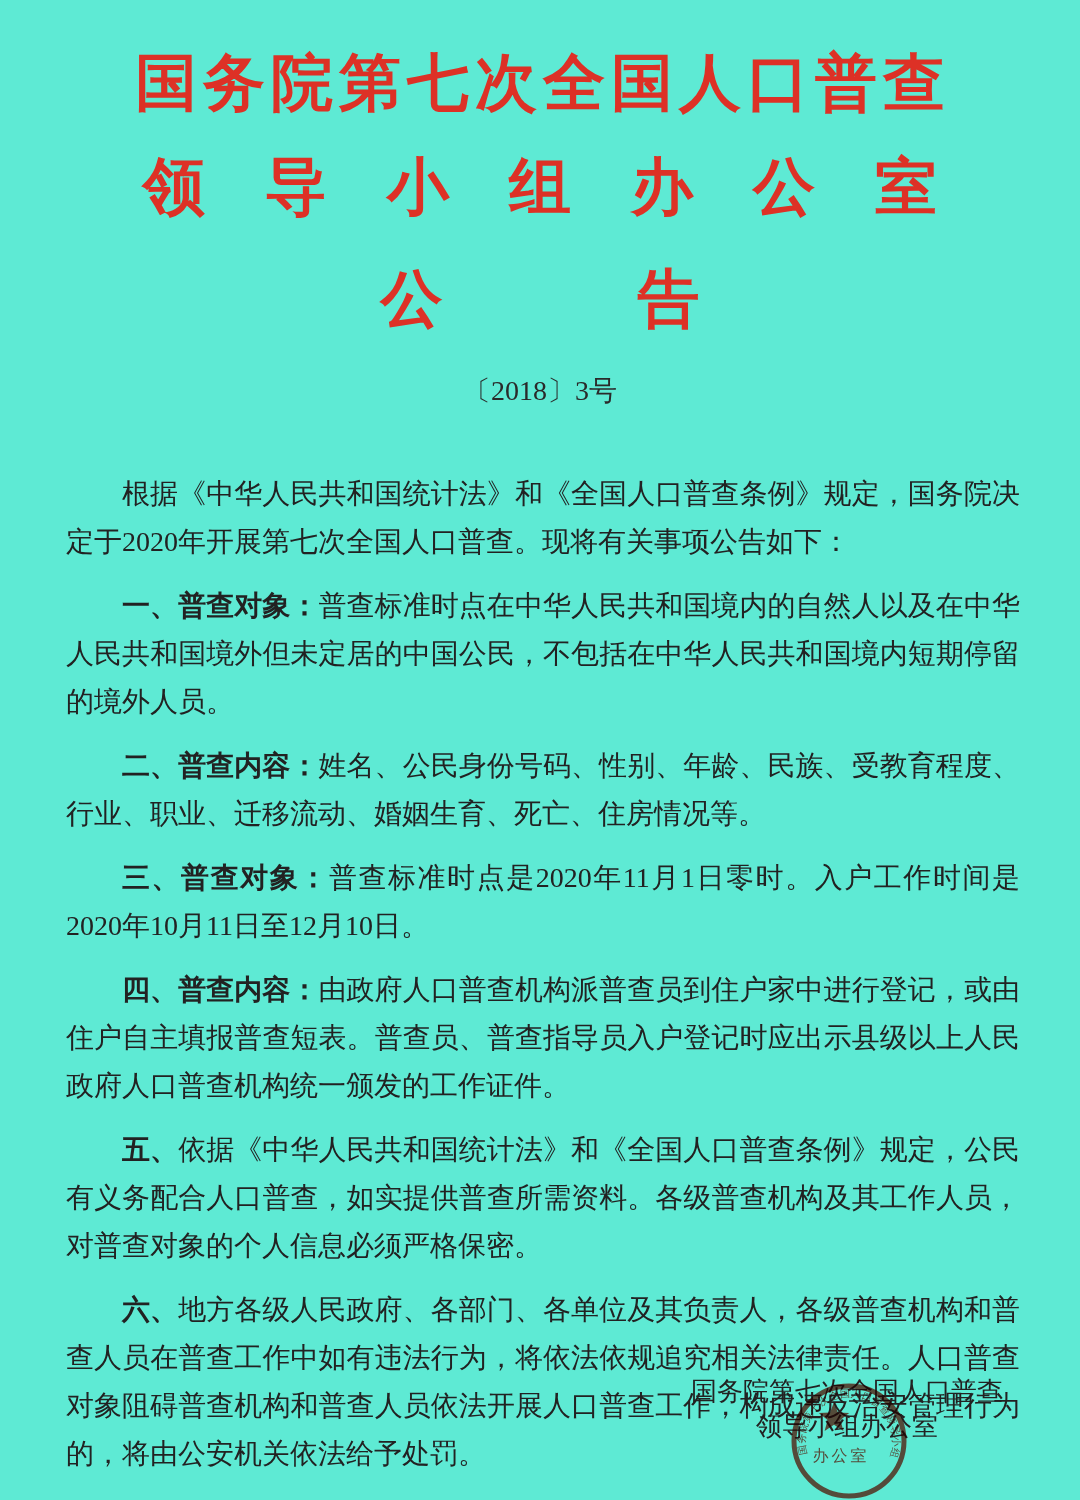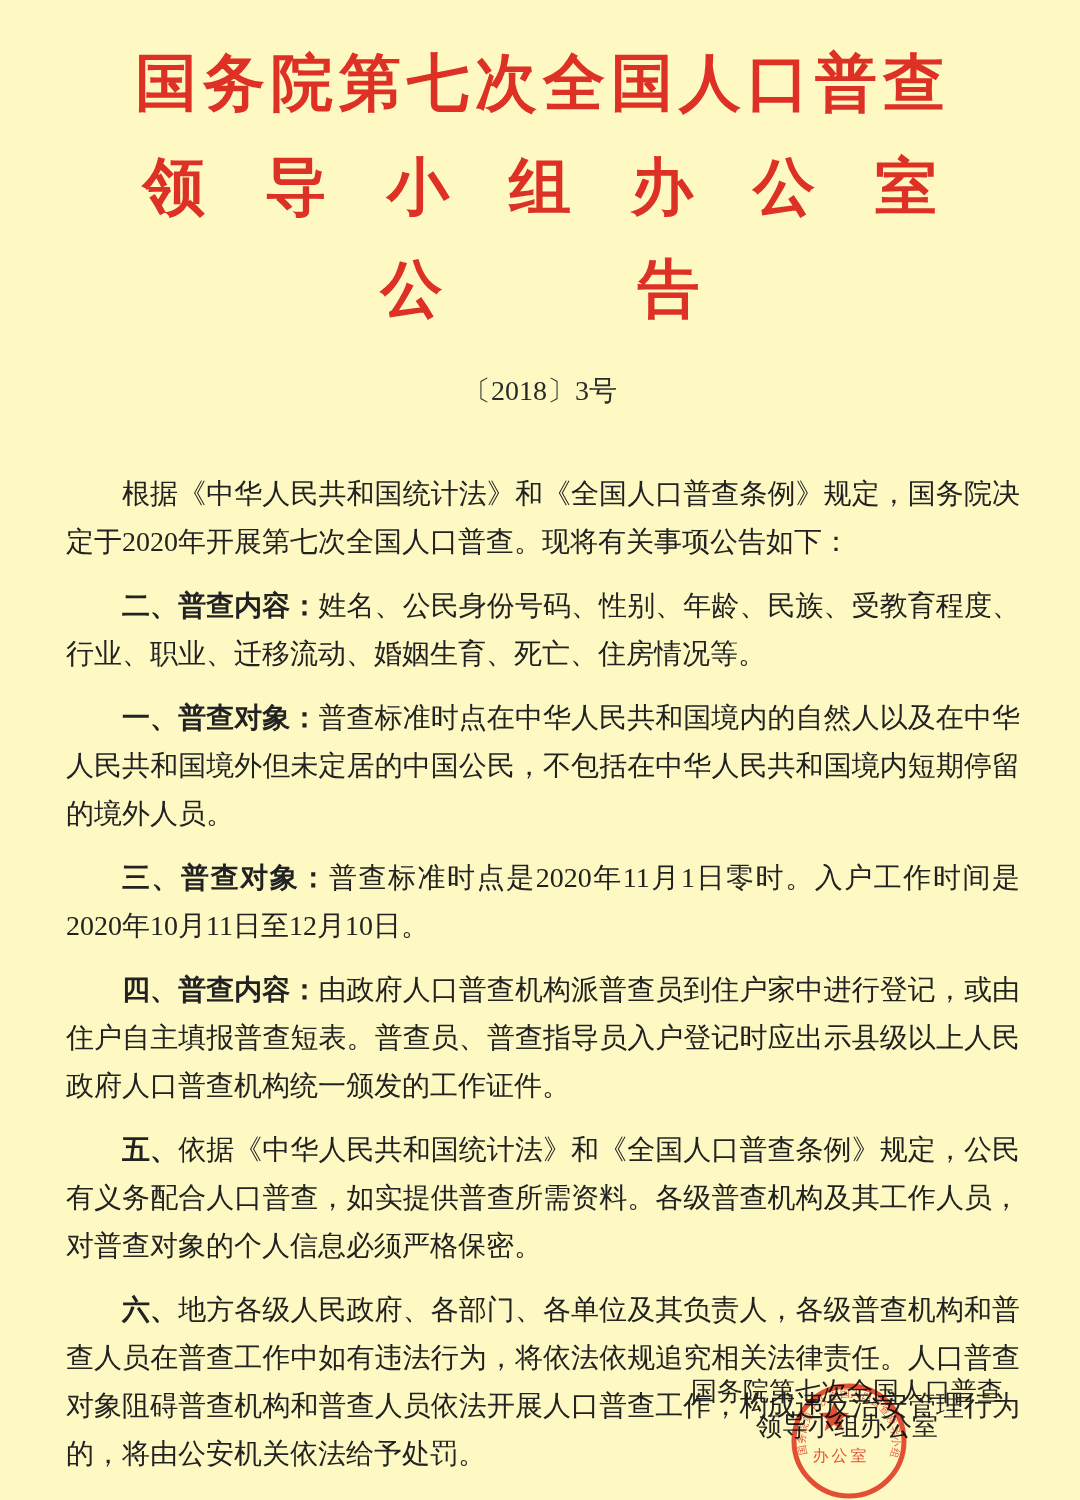--- a/index.html
+++ b/index.html
@@ -6,39 +6,39 @@
   body {
     width: 1080px; height: 1500px;
     background: #ffffff;
     font-family: "Liberation Serif", "DejaVu Serif", serif;
     color: #222222;
     position: relative;
     overflow: hidden;
   }
   .page {
     position: absolute; inset: 0;
-    background: #fef9c3;
+    background: #5eead4;
   }
 
   
   .title-block {
     position: absolute;
     top: 43px; left: 0; right: 0;
     text-align: center;
     color: #dd3126;
     font-weight: bold;
   }
   .title-line {
     font-size: 62px;
     line-height: 80px;
     white-space: nowrap;
   }
   .title-line-1 { letter-spacing: 6px;  padding-left: 6px;   margin-top: 0; }
   .title-line-2 { letter-spacing: 60px; padding-left: 60px;  margin-top: 24px; }
-  .title-line-3 { letter-spacing: 195px;padding-left: 195px; margin-top: 22px; }
+  .title-line-3 { letter-spacing: 195px;padding-left: 195px; margin-top: 32px; }
 
   
   .doc-number {
     position: absolute;
     top: 371px; left: 0; right: 0;
     text-align: center;
     font-size: 28px;
     line-height: 40px;
     color: #2a2a2a;
   }
@@ -88,22 +88,22 @@
   <div class="title-block">
     <div class="title-line title-line-1">国务院第七次全国人口普查</div>
     <div class="title-line title-line-2">领导小组办公室</div>
     <div class="title-line title-line-3">公告</div>
   </div>
 
   <div class="doc-number">〔2018〕3号</div>
 
   <div class="body-text">
     <p><b></b><span>根据《中华人民共和国统计法》和《全国人口普查条例》规定，国务院决定于2020年开展第七次全国人口普查。现将有关事项公告如下：</span></p>
+    <p><b>一、普查对象：</b><span>普查标准时点在中华人民共和国境内的自然人以及在中华人民共和国境外但未定居的中国公民，不包括在中华人民共和国境内短期停留的境外人员。</span></p>
     <p><b>二、普查内容：</b><span>姓名、公民身份号码、性别、年龄、民族、受教育程度、行业、职业、迁移流动、婚姻生育、死亡、住房情况等。</span></p>
-    <p><b>一、普查对象：</b><span>普查标准时点在中华人民共和国境内的自然人以及在中华人民共和国境外但未定居的中国公民，不包括在中华人民共和国境内短期停留的境外人员。</span></p>
     <p><b>三、普查对象：</b><span>普查标准时点是2020年11月1日零时。入户工作时间是2020年10月11日至12月10日。</span></p>
     <p><b>四、普查内容：</b><span>由政府人口普查机构派普查员到住户家中进行登记，或由住户自主填报普查短表。普查员、普查指导员入户登记时应出示县级以上人民政府人口普查机构统一颁发的工作证件。</span></p>
     <p><b>五、</b><span>依据《中华人民共和国统计法》和《全国人口普查条例》规定，公民有义务配合人口普查，如实提供普查所需资料。各级普查机构及其工作人员，对普查对象的个人信息必须严格保密。</span></p>
     <p><b>六、</b><span>地方各级人民政府、各部门、各单位及其负责人，各级普查机构和普查人员在普查工作中如有违法行为，将依法依规追究相关法律责任。人口普查对象阻碍普查机构和普查人员依法开展人口普查工作，构成违反治安管理行为的，将由公安机关依法给予处罚。</span></p>
     <p><b></b><span>请社会各界及全体普查对象，积极支持配合第七次全国人口普查工作。</span></p>
   </div>
 
   <div class="signature">
     <div>国务院第七次全国人口普查</div>
     <div>领导小组办公室</div>

